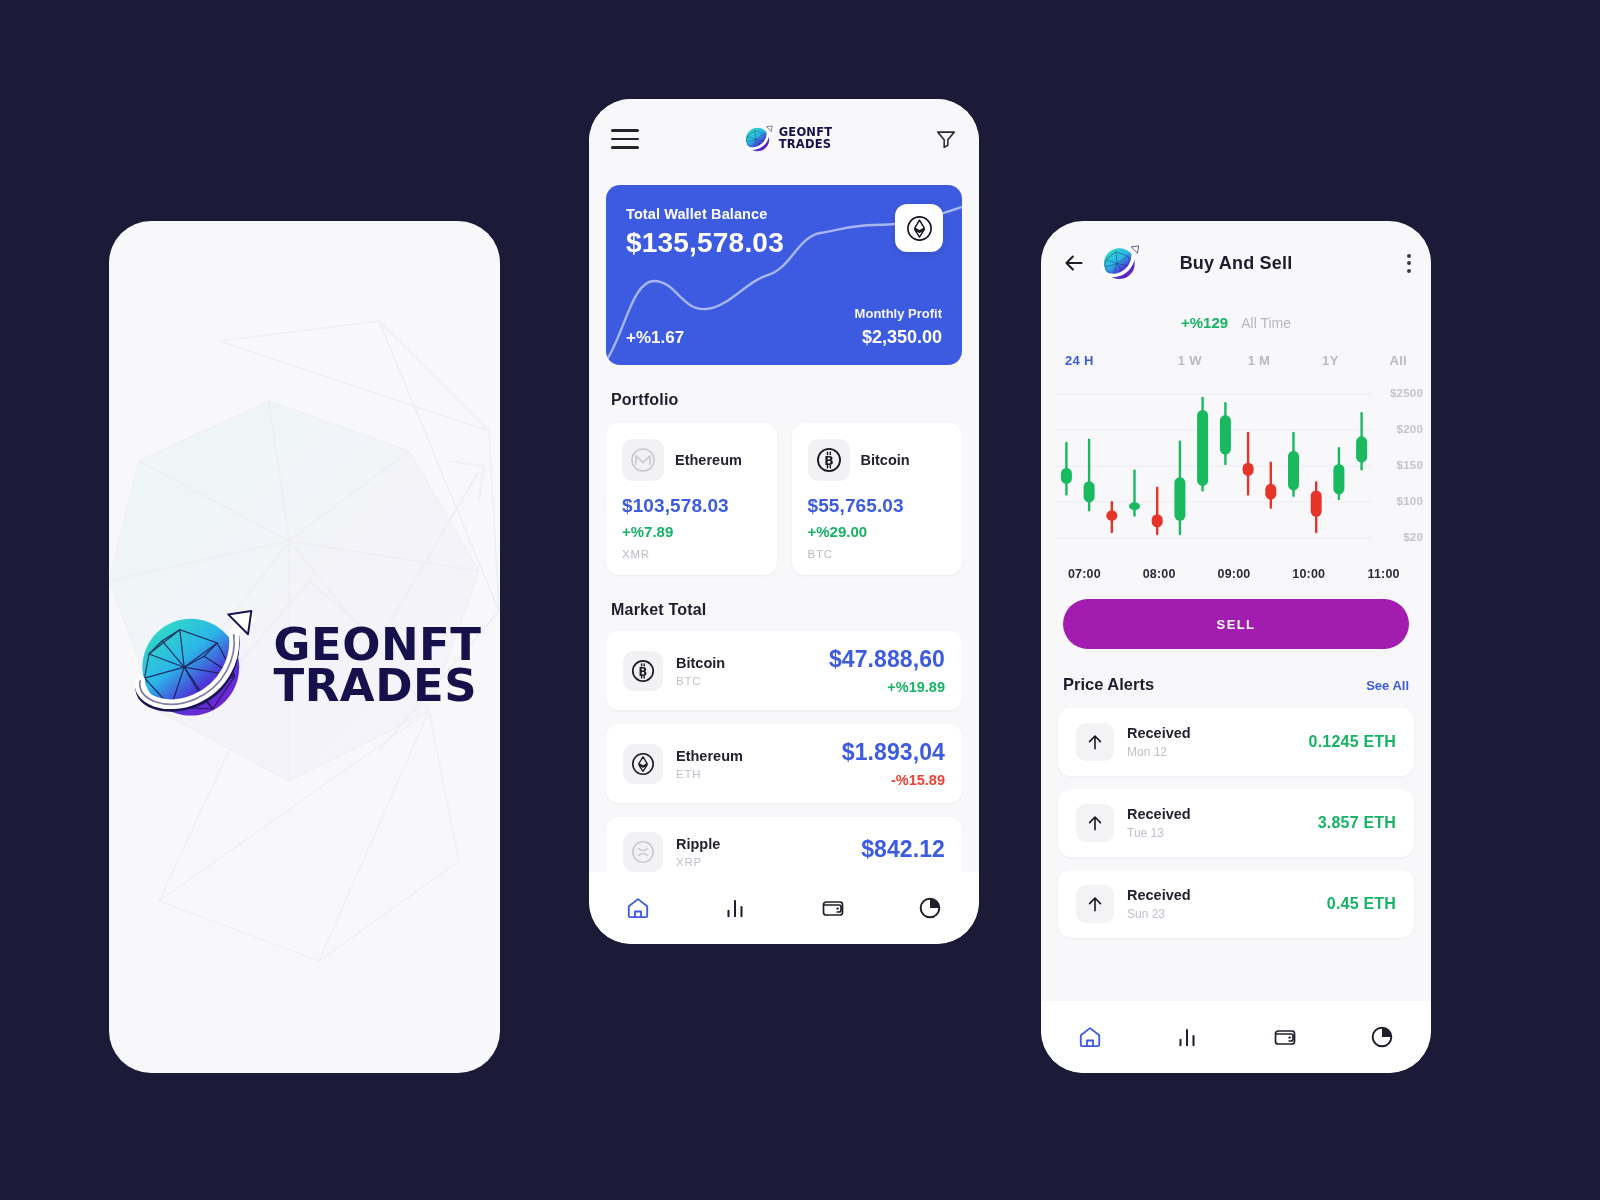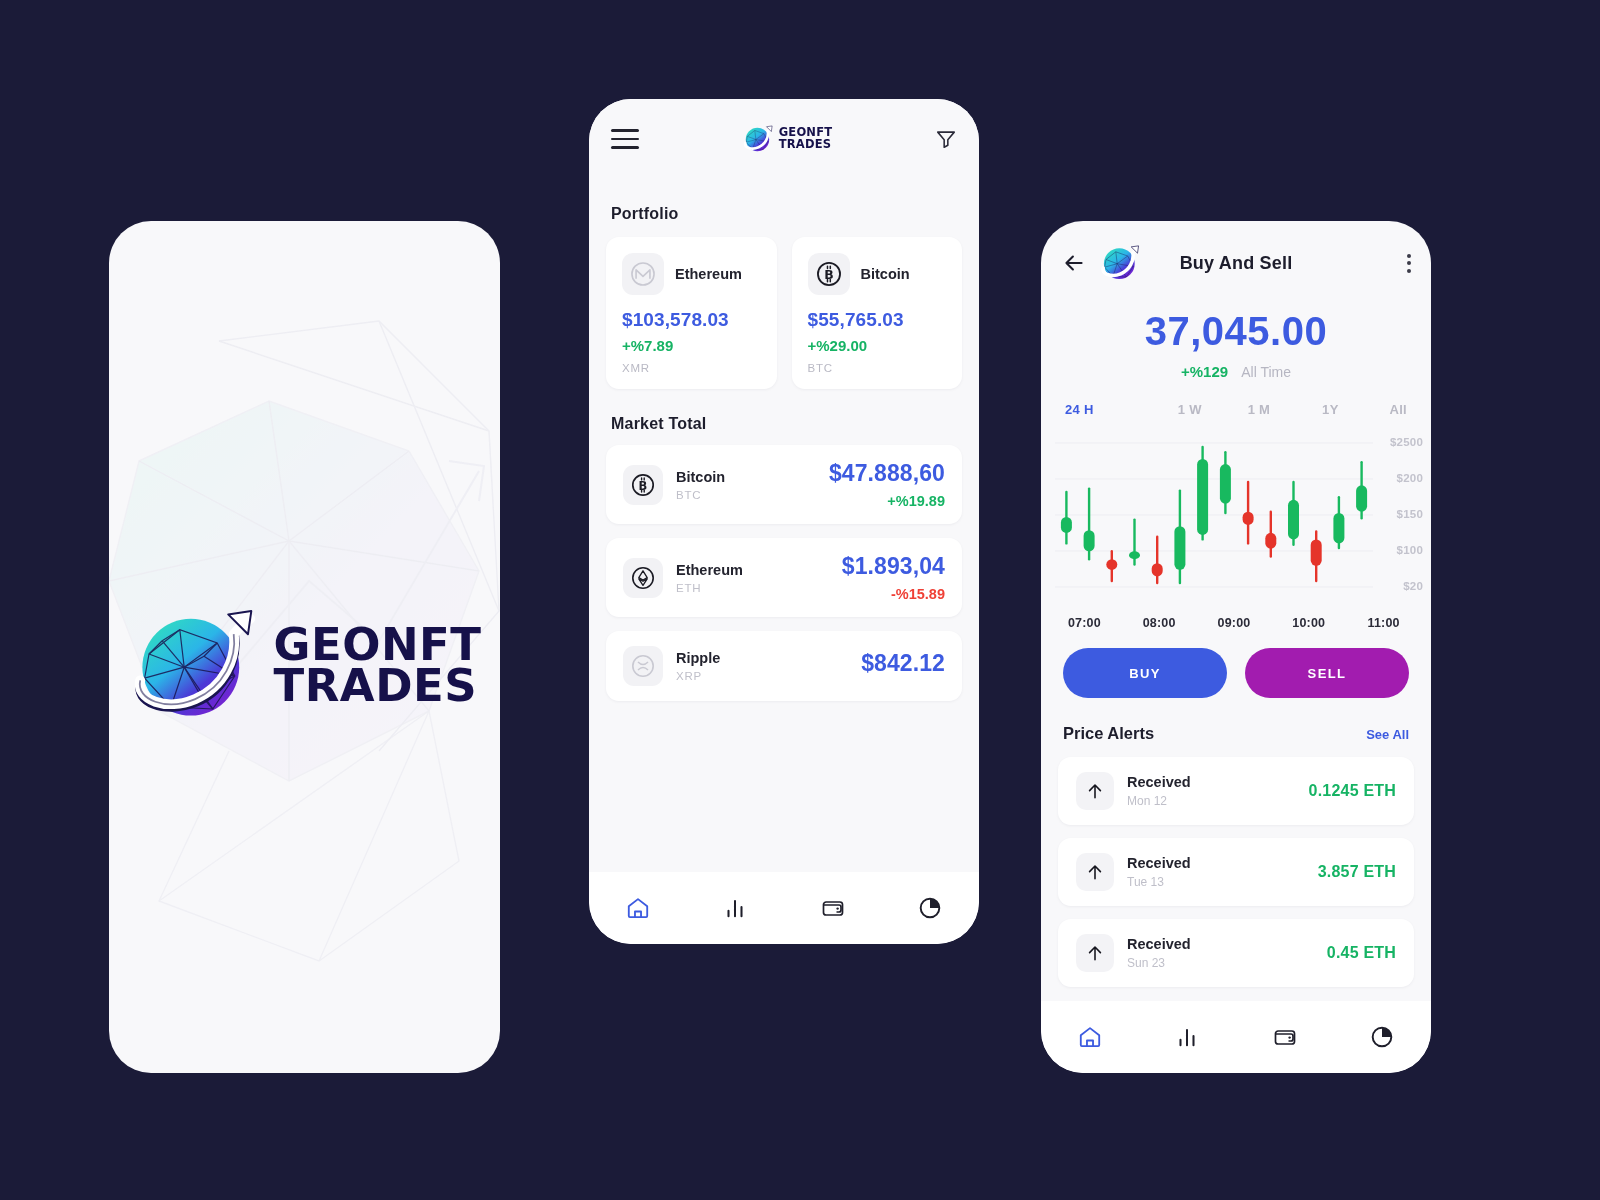--- a/index.html
+++ b/index.html
@@ -310,20 +310,45 @@
         <span>GEONFT</span>
         <span>TRADES</span>
       </div>
     </div>
 
     <svg class="funnel" viewBox="0 0 24 24">
       <path d="M3 4.5h18l-7 8.2v6.1l-4 2.2v-8.3z" fill="none" stroke="#2a2a38" stroke-width="1.7" stroke-linejoin="round"></path>
     </svg>
   </div>
 
+  <div class="balance-card">
+    <svg class="wave" viewBox="0 0 356 180" preserveAspectRatio="none">
+      <path d="M0 176 C18 150 26 96 48 96 C70 96 76 126 100 124 C124 122 140 96 162 90
+               C184 84 192 52 214 48 C236 44 250 40 268 40 C290 40 310 38 356 22" fill="none" stroke="#ffffff" stroke-opacity=".55" stroke-width="2.4"></path>
+    </svg>
+
+    <div class="bc-label">Total Wallet Balance</div>
+    <div class="bc-amount">$135,578.03</div>
+
+    <div class="bc-eth-badge">
+      <svg width="27" height="27" viewBox="0 0 24 24">
+        <circle cx="12" cy="12" r="10.3" fill="none" stroke="#15151f" stroke-width="1.5"></circle>
+        <path d="M12 4.6 L16.3 11.6 L12 14.2 L7.7 11.6 Z" fill="none" stroke="#15151f" stroke-width="1.3" stroke-linejoin="round"></path>
+        <path d="M7.7 12.8 L12 15.4 L16.3 12.8 L12 19.6 Z" fill="none" stroke="#15151f" stroke-width="1.3" stroke-linejoin="round"></path>
+      </svg>
+    </div>
+
+    <div class="bc-bottom">
+      <div class="bc-change">+%1.67</div>
+      <div class="bc-profit">
+        <div class="lb">Monthly Profit</div>
+        <div class="vl">$2,350.00</div>
+      </div>
+    </div>
+  </div>
 
   <div class="sec-title">Portfolio</div>
   <div class="pf-row">
 
     <div class="pf-card">
       <div class="pf-head">
         <div class="coin-chip">
           <svg width="26" height="26" viewBox="0 0 24 24">
             <circle cx="12" cy="12" r="10.2" fill="none" stroke="#c9c9d2" stroke-width="1.5"></circle>
             <path d="M5.6 16.4V8.2l6.4 6 6.4-6v8.2" fill="none" stroke="#c9c9d2" stroke-width="1.5" stroke-linejoin="round"></path>
@@ -462,21 +487,20 @@
       <path d="M92 14 L113 11 L110 32 Z" fill="#ffffff" stroke="#1a1550" stroke-width="2"></path>
     </svg>
     <div class="t-title">Buy And Sell</div>
     <div class="kebab">
         <i></i>
         <i></i>
         <i></i>
       </div>
   </div>
 
-  <div class="t-price">37,045.00</div>
   <div class="t-sub">
     <span class="pct">+%129</span>
     <span class="at">All Time</span>
   </div>
 
   <div class="ranges">
     <div>24 H</div>
     <div>1 W</div>
     <div>1 M</div>
     <div>1Y</div>
@@ -529,21 +553,20 @@
     <div class="x-labels" id="x-labels">
         <span>07:00</span>
         <span>08:00</span>
         <span>09:00</span>
         <span>10:00</span>
         <span>11:00</span>
       </div>
   </div>
 
   <div class="btn-row">
-    <button id="buy-button">BUY</button>
     <button id="sell-button">SELL</button>
   </div>
 
   <div class="alerts-head">
     <div class="h">Price Alerts</div>
     <div class="a">See All</div>
   </div>
 
   <div class="alert-list">
 

